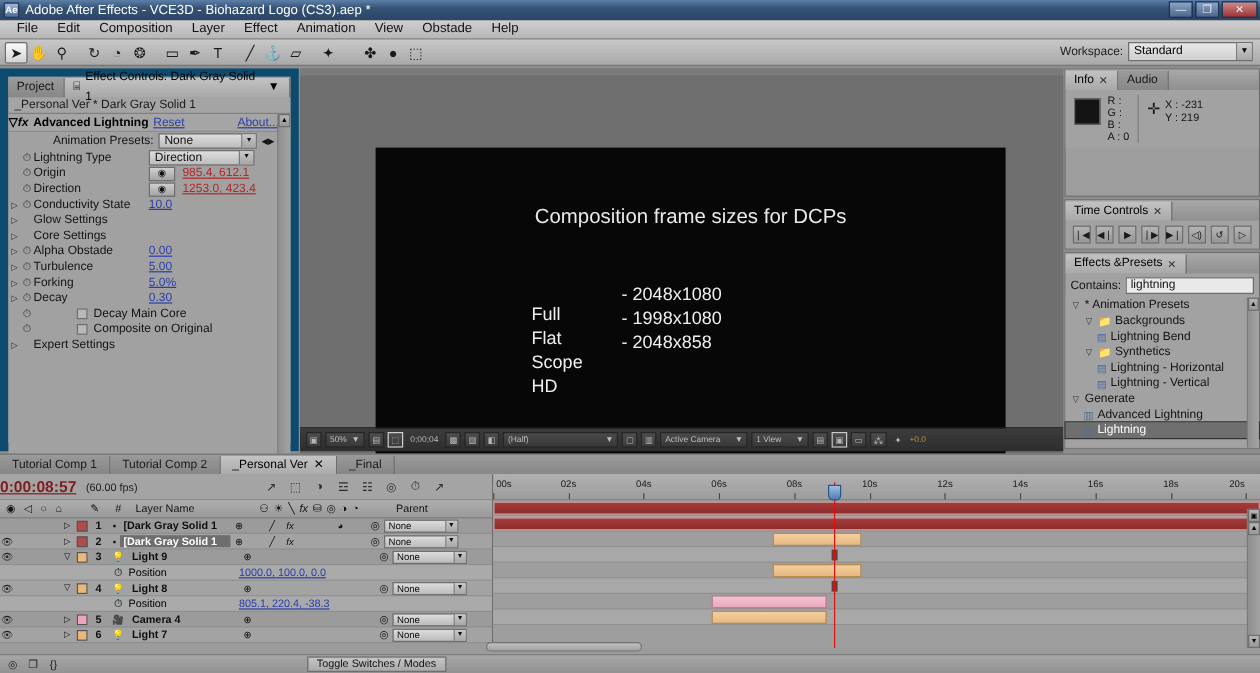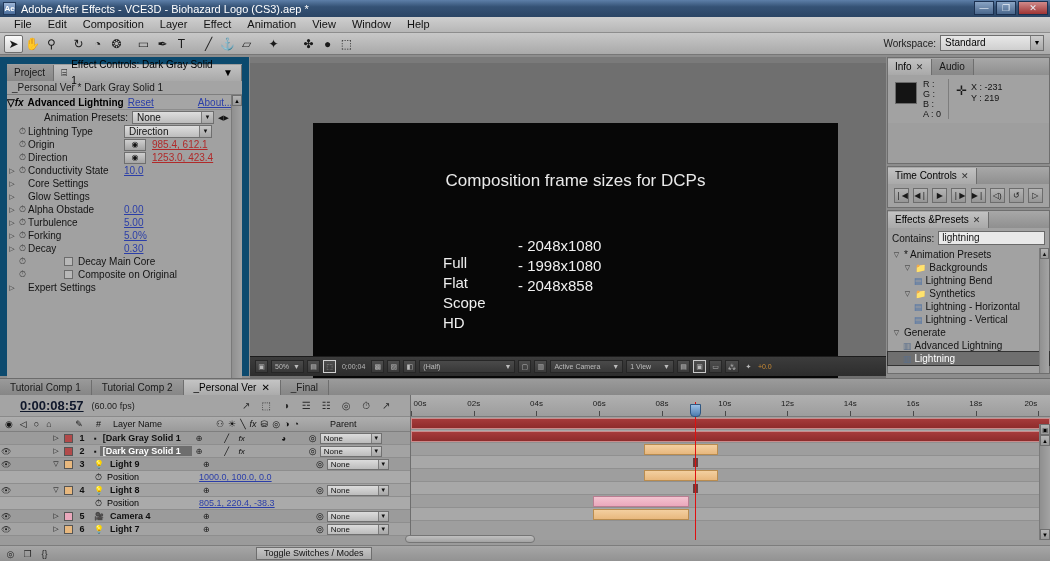--- a/index.html
+++ b/index.html
@@ -164,22 +164,22 @@
   
   #timeline { position: absolute; left: 0; top: 378px; width: 1050px; height: 183px;
     background: #9b9b9b; border-top: 1px solid #6c6c6c; }
   .tl-tabs { height: 16px; background: linear-gradient(#9b9b9b,#888); display: flex; align-items: flex-end; }
   .tl-tab { height: 15px; padding: 0 10px; font-size: 10px; line-height: 15px;
     background: linear-gradient(#999,#868686); border-right: 1px solid #6e6e6e;
     display: flex; align-items: center; gap: 5px; color: #1b1b1b; }
   .tl-tab.active { background: linear-gradient(#c4c4c4,#ababab); color: #000; }
   .tl-header { height: 22px; background: #a4a4a4; display: flex; align-items: center;
     border-bottom: 1px solid #8a8a8a; }
-  .tc-big { font-size: 13px; font-weight: bold; color: #0f172a; text-decoration: underline;
-    padding-left: 20px; }
+  .tc-big { font-size: 13px; font-weight: bold; color: #7f1d1d; text-decoration: underline;
+    padding-left: 0; }
   .fps { font-size: 9px; color: #1d1d1d; padding-left: 8px; }
   .tl-icons { display: flex; gap: 7px; margin-left: 105px; }
   .tl-ic { width: 13px; height: 13px; display: flex; align-items: center; justify-content: center;
     font-size: 10px; color: #2a2a2a; }
   .cols {
     height: 15px; background: linear-gradient(#aeaeae,#9a9a9a); display: flex;
     align-items: center; font-size: 9px; color: #121212; border-bottom: 1px solid #7f7f7f;
   }
   .c-av { width: 68px; display: flex; align-items: center; gap: 7px; padding-left: 5px; font-size: 9px; }
   .c-pen { width: 22px; text-align: center; font-size: 9px; }
@@ -254,21 +254,21 @@
   </div>
 
   <div class="menubar" id="menubar">
       <div class="menu-item">File</div>
       <div class="menu-item">Edit</div>
       <div class="menu-item">Composition</div>
       <div class="menu-item">Layer</div>
       <div class="menu-item">Effect</div>
       <div class="menu-item">Animation</div>
       <div class="menu-item">View</div>
-      <div class="menu-item">Window</div>
+      <div class="menu-item">Obstade</div>
       <div class="menu-item">Help</div>
     </div>
 
   <div class="toolbar">
     <div style="display:flex;align-items:center" id="tools">
         <div class="tool active">➤</div>
         <div class="tool">✋</div>
         <div class="tool">⚲</div>
         <div class="tool-sep"></div>
         <div class="tool">↻</div>
@@ -353,26 +353,26 @@
           </div>
           <div class="ec-row">
             <span class="tw">▷</span>
             <span class="sw">⏱</span>
             <span class="nm" style="width: 96px;">Conductivity State</span>
             <span class="val">10.0</span>
           </div>
           <div class="ec-row">
             <span class="tw">▷</span>
             <span class="sw"></span>
-            <span class="nm" style="width: 96px;">Core Settings</span>
+            <span class="nm" style="width: 96px;">Glow Settings</span>
           </div>
           <div class="ec-row">
             <span class="tw">▷</span>
             <span class="sw"></span>
-            <span class="nm" style="width: 96px;">Glow Settings</span>
+            <span class="nm" style="width: 96px;">Core Settings</span>
           </div>
           <div class="ec-row">
             <span class="tw">▷</span>
             <span class="sw">⏱</span>
             <span class="nm" style="width: 96px;">Alpha Obstade</span>
             <span class="val">0.00</span>
           </div>
           <div class="ec-row">
             <span class="tw">▷</span>
             <span class="sw">⏱</span>

